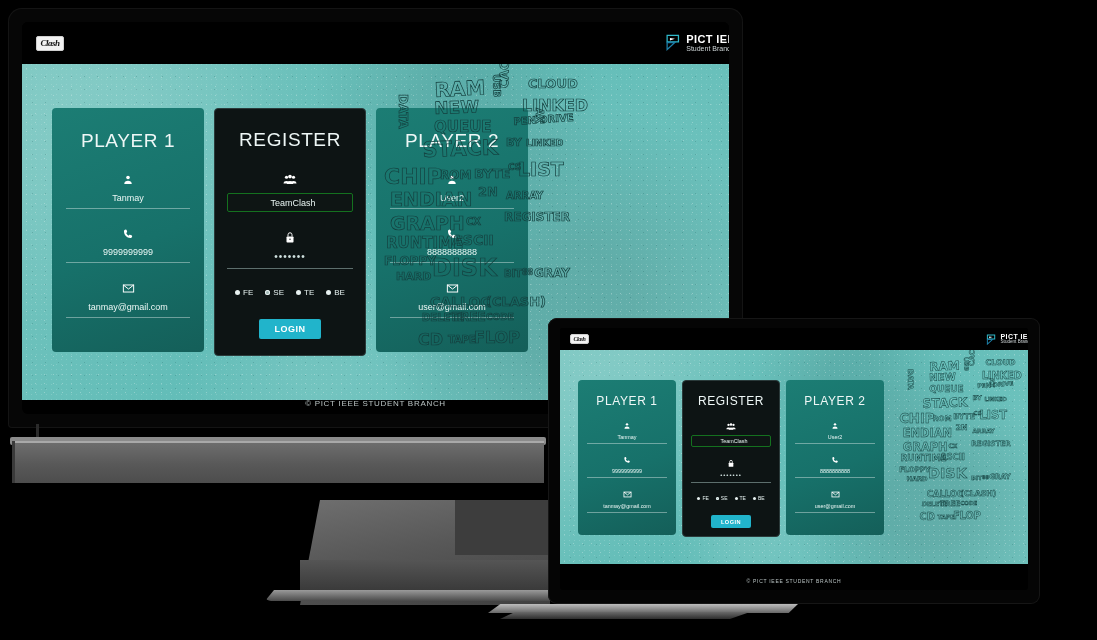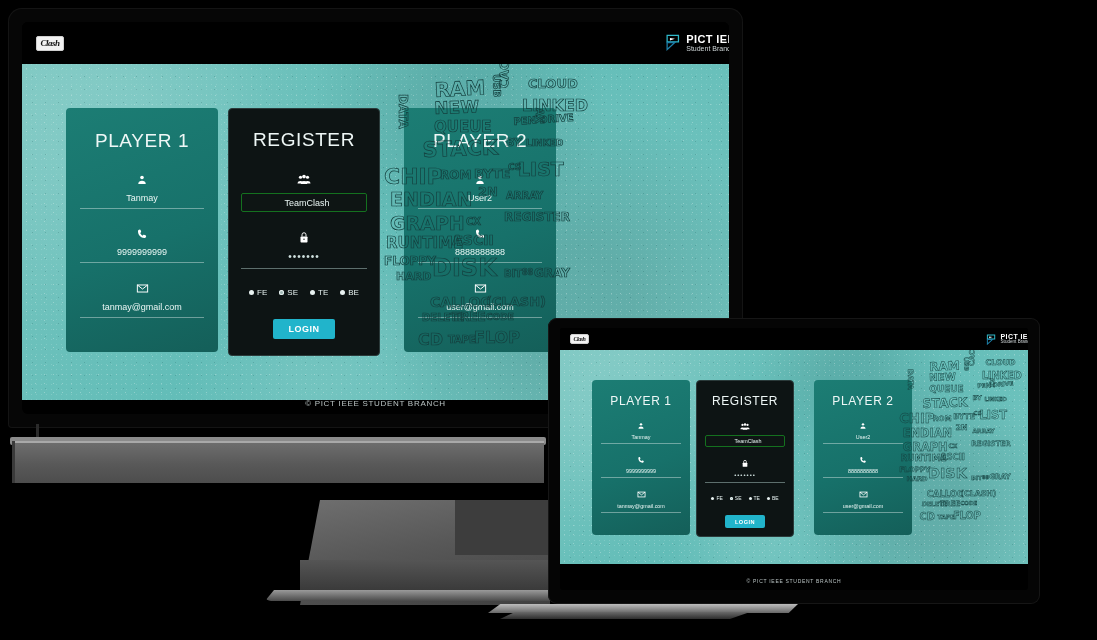--- a/index.html
+++ b/index.html
@@ -67,21 +67,21 @@
      background-image:
        radial-gradient(rgba(255,255,255,.55) .6px, rgba(0,0,0,0) 1px),
        radial-gradient(rgba(10,70,70,.40) .6px, rgba(0,0,0,0) 1px),
        radial-gradient(rgba(255,255,255,.30) .5px, rgba(0,0,0,0) 1px);
      background-size:9px 9px,13px 13px,5px 5px;
      background-position:0 0,4px 6px,2px 3px;}
 
   .cards{position:absolute;display:flex;align-items:flex-start;}
 
   .card{position:relative;border-radius:4px;box-sizing:border-box;}
-  .card.player{background:linear-gradient(160deg,#1c7d74 0%,#17716a 55%,#145f59 100%);margin-left:14px;}
+  .card.player{background:linear-gradient(160deg,#1c7d74 0%,#17716a 55%,#145f59 100%);}
   .card.register{background:#0d1414;border:1px solid #2a3a3a;}
 
   .card-title{color:#eef7f6;text-align:center;font-weight:400;letter-spacing:.6px;}
 
   .field{position:relative;}
   .field-icon{display:flex;justify-content:center;color:#fff;}
   .field-val{text-align:center;color:#eaf6f4;}
   .field-line{background:rgba(255,255,255,.38);}
 
   .team-input{box-sizing:border-box;border:1px solid #14711f;background:#0e1514;color:#e8f4f2;

